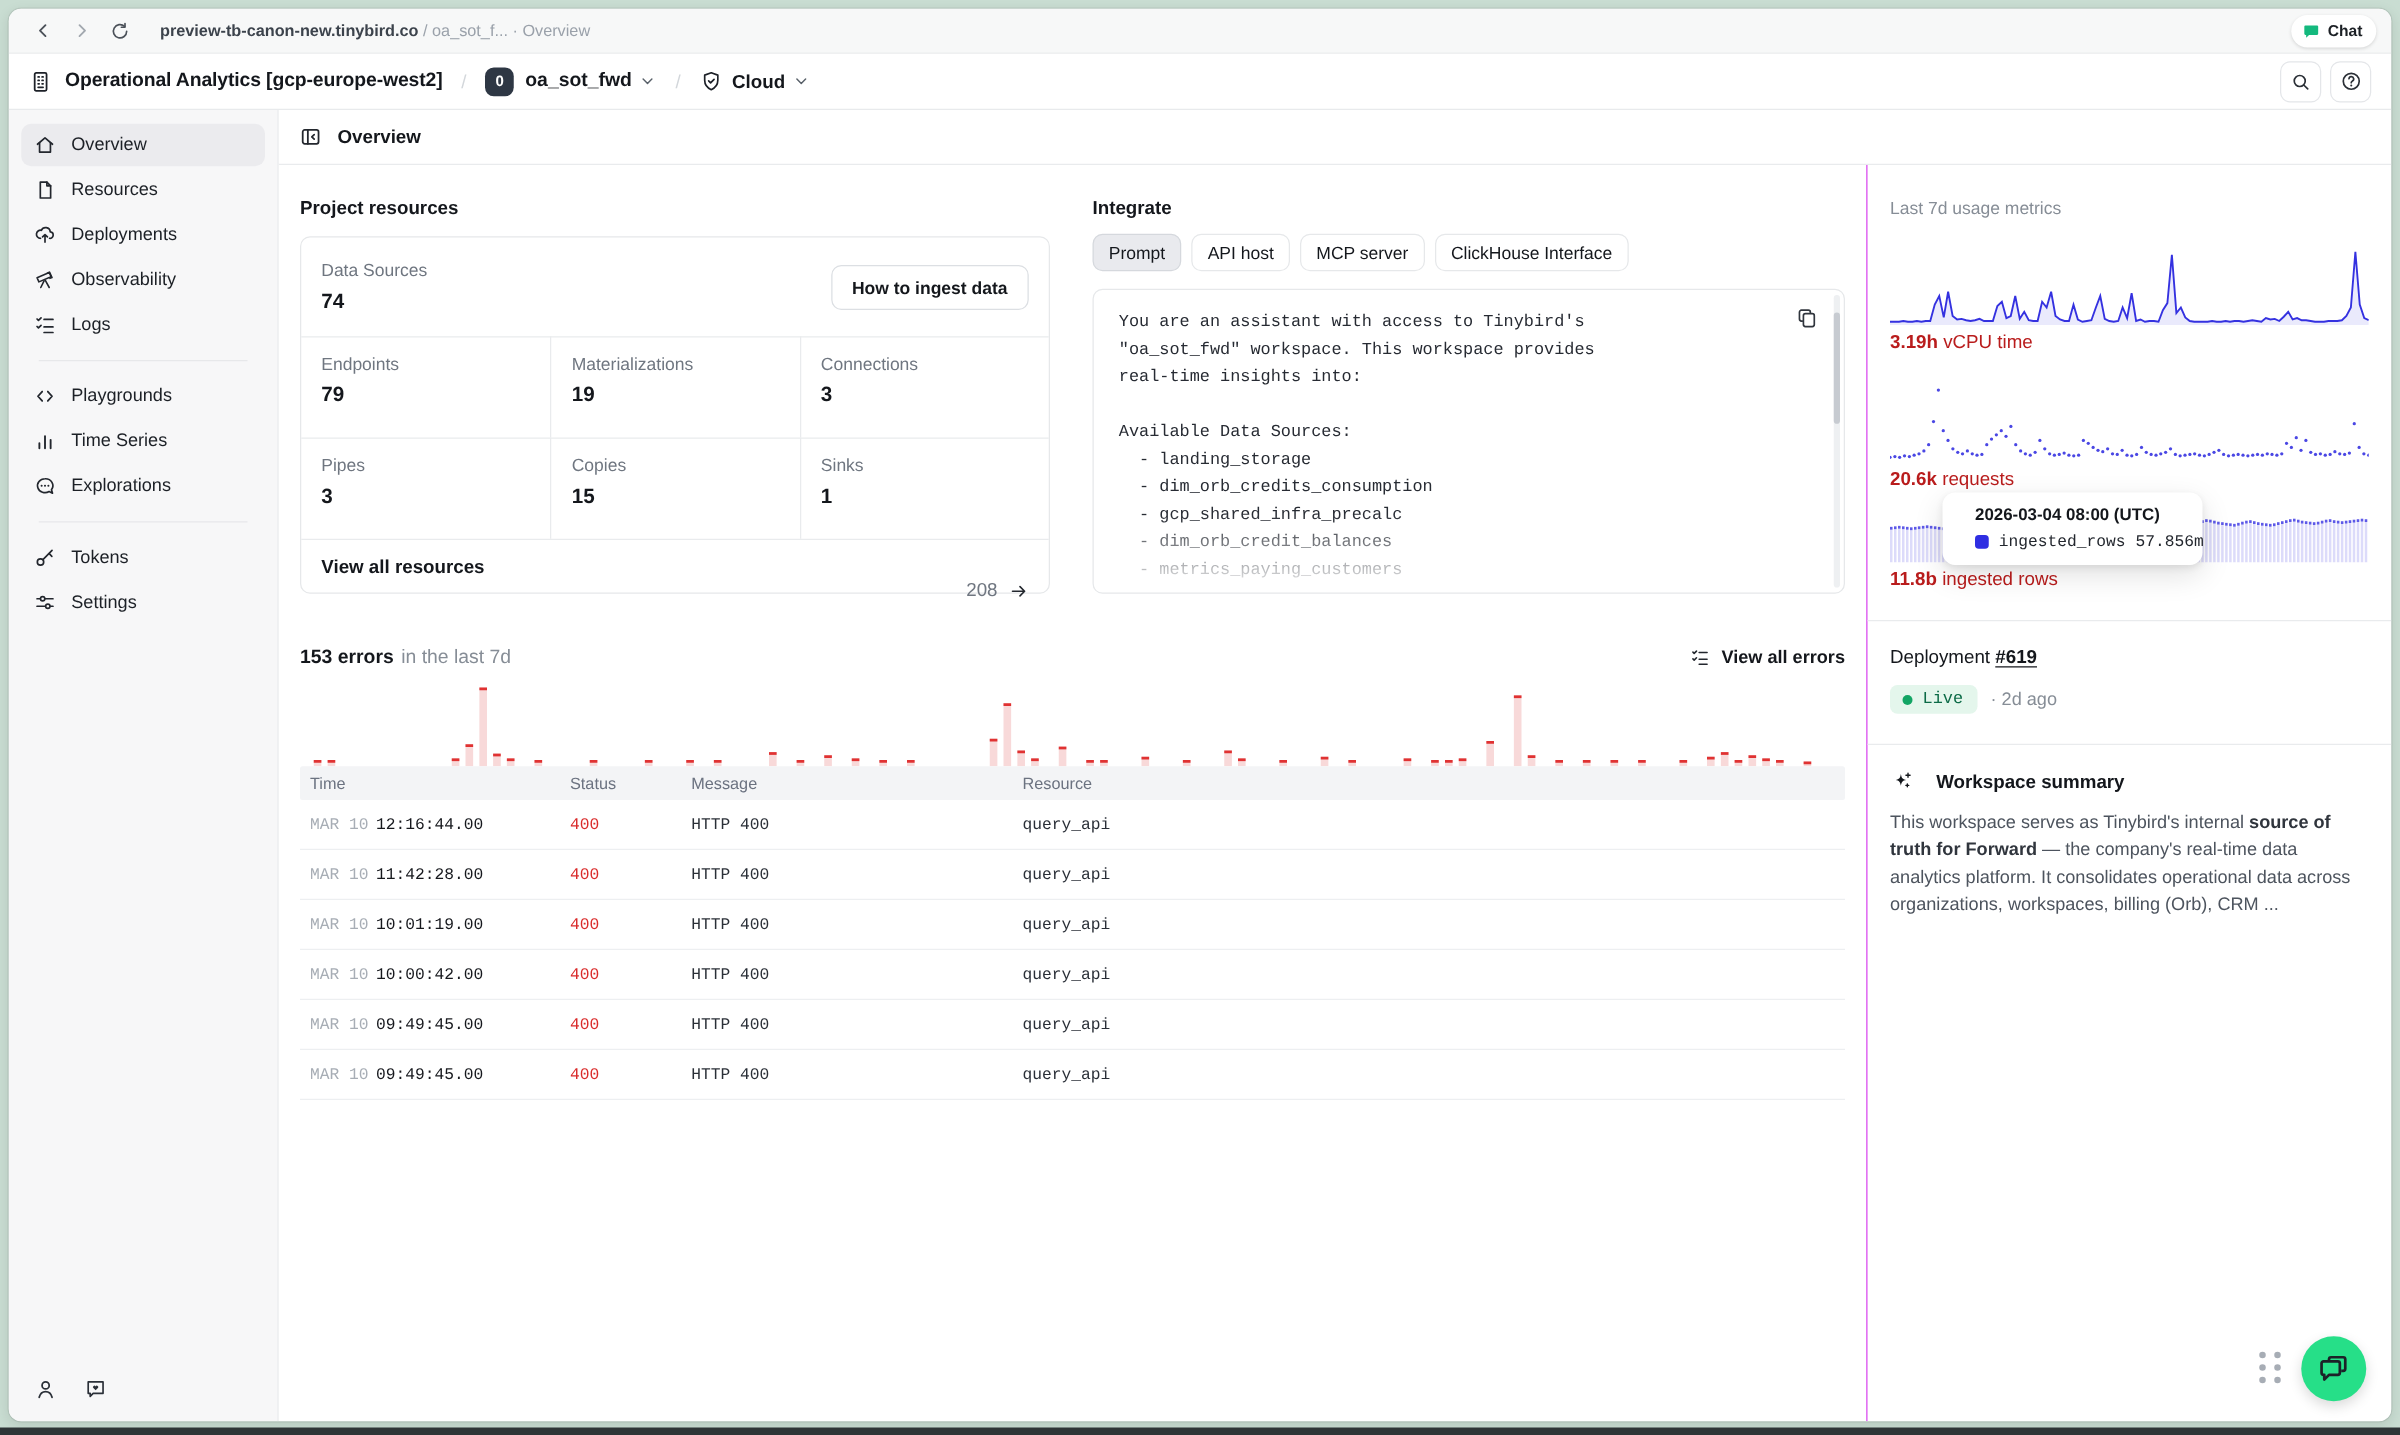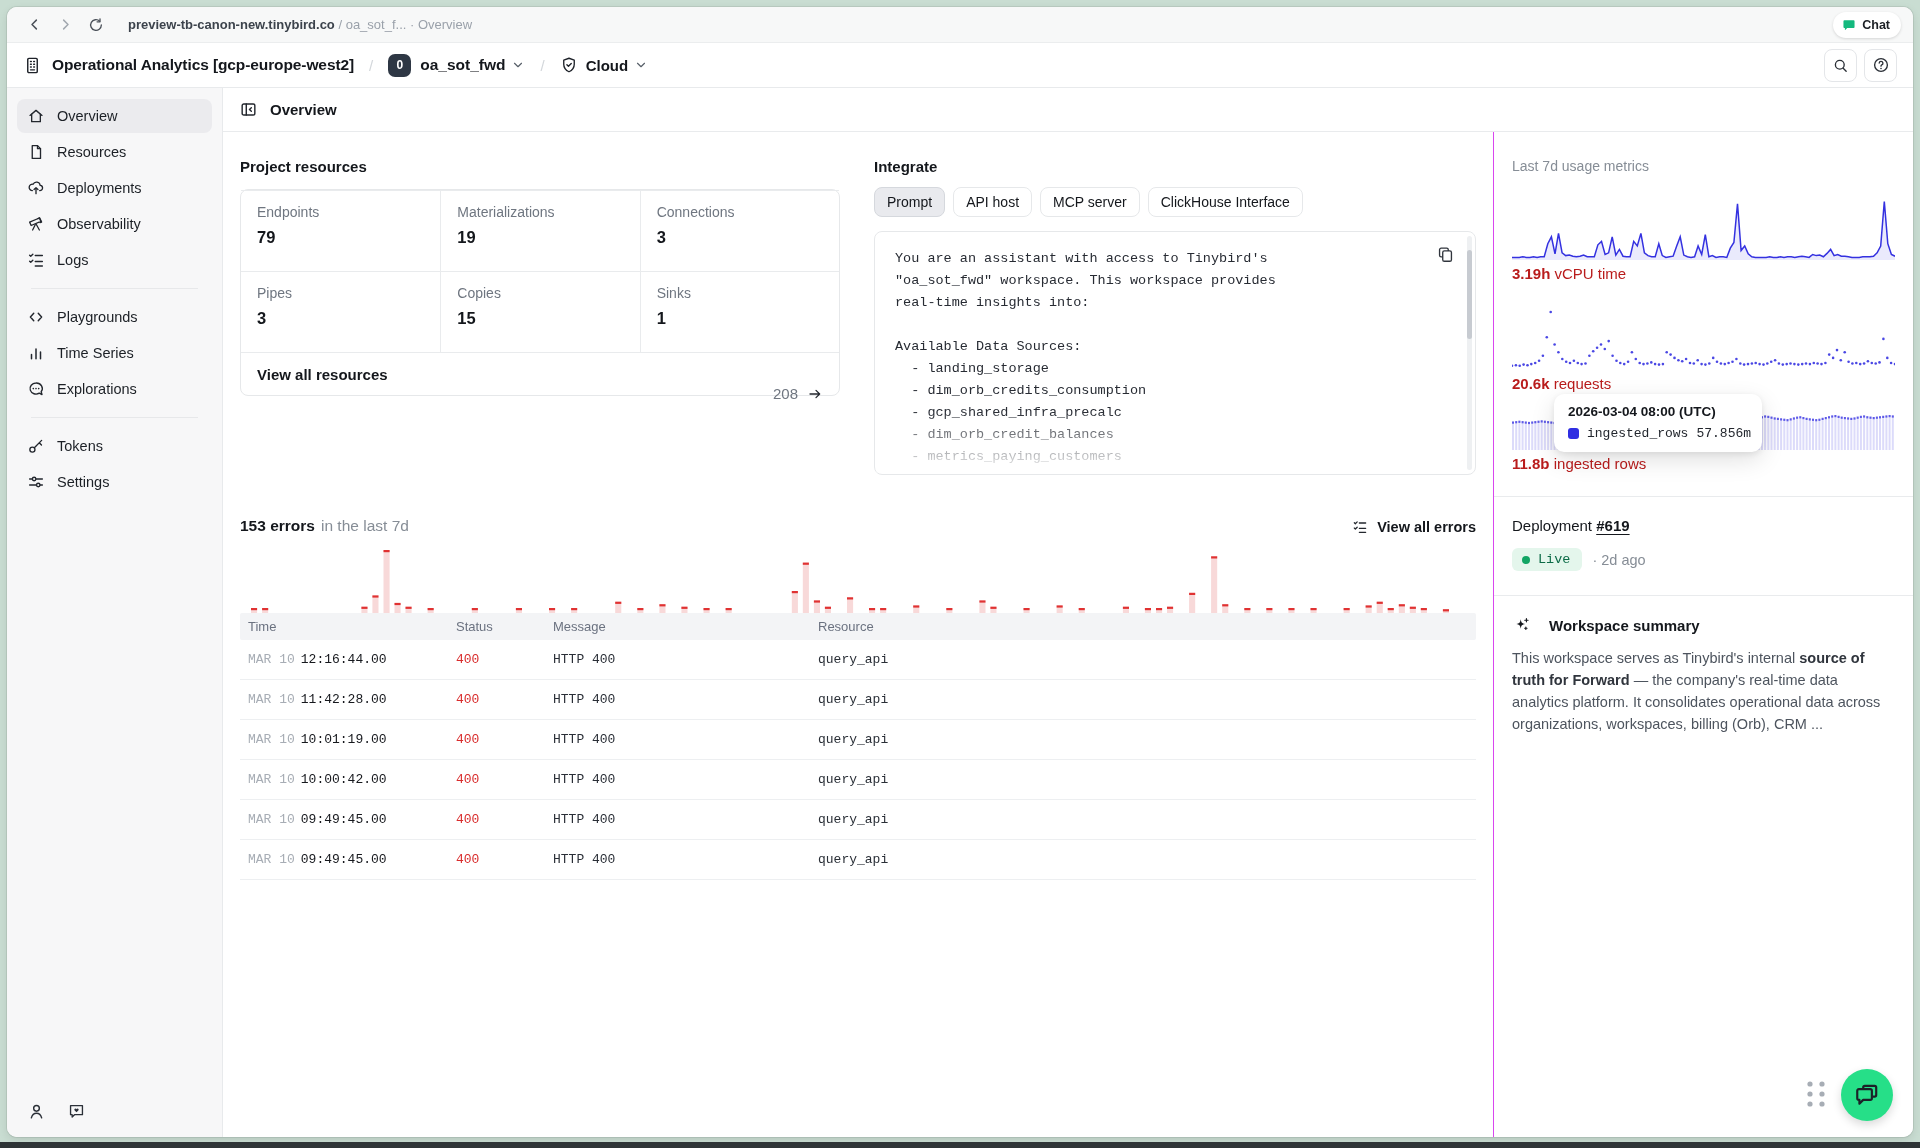--- a/index.html
+++ b/index.html
@@ -74,21 +74,21 @@
   .tab.active { background:#e9eaee; border-color:#d5d8dd; }
   .codeblock { position:relative; margin-top:14px; border:1px solid #e6e8ea; border-radius:8px; height:244px; overflow:hidden; }
   .codeblock pre { font-family:"Liberation Mono","DejaVu Sans Mono",monospace; font-size:13.5px; line-height:22px; color:#272b33; padding:16px 20px; white-space:pre; }
   .code-fade { position:absolute; left:1px; right:10px; bottom:1px; height:62px; background:linear-gradient(to bottom, rgba(255,255,255,0), rgba(255,255,255,.96)); pointer-events:none; }
   .copy-btn { position:absolute; top:13px; right:20px; color:#30353d; cursor:pointer; display:flex; background:#fff; }
   .code-scroll { position:absolute; top:4px; bottom:4px; right:3px; width:5px; border-radius:3px; background:#eef0f2; }
   .code-thumb { position:absolute; top:6%; width:5px; height:38%; border-radius:3px; background:#c7cbd1; }
 
   
   .errors-sec { margin-top:42px; }
-  .errors-head { display:flex; align-items:flex-end; }
+  .errors-head { display:flex; align-items:center; }
   .err-count { font-size:15.5px; font-weight:700; color:#14171c; }
   .err-range { font-size:15.5px; color:#868d96; margin-left:6px; }
   .view-errors { margin-left:auto; display:flex; align-items:center; gap:9px; font-size:14.5px; font-weight:600; color:#14171c; cursor:pointer; }
   .view-errors .ic { color:#23272e; display:flex; }
   .err-chart { height:66px; margin-top:12px; }
   .err-table { margin-top:0; }
   .tr { display:grid; grid-template-columns:208px 97px 265px 1fr; align-items:center; }
   .thead { background:#f3f4f6; height:27px; border-radius:2px; }
   .thead .th { font-size:13px; color:#6b7280; padding-left:8px; }
   .trow { height:40px; border-bottom:1px solid #edeff1; font-family:"Liberation Mono","DejaVu Sans Mono",monospace; font-size:13px; }
@@ -113,21 +113,21 @@
                 font-family:"Liberation Mono","DejaVu Sans Mono",monospace; font-size:13.5px; color:#0c6b47; }
   .live-dot { width:8px; height:8px; border-radius:50%; background:#12a564; }
   .live-age { margin-left:10px; font-size:14.5px; color:#868d96; }
   .ws-sum-head { margin-top:20px; display:flex; align-items:center; gap:18px; }
   .ws-sum-head .ic { color:#14171c; display:flex; }
   .ws-sum-title { font-size:15px; font-weight:700; color:#14171c; }
   .ws-sum-text { margin-top:12px; font-size:14.5px; line-height:22px; color:#4d545e; }
   .ws-sum-text b { color:#30353d; }
 
   .tooltip { position:absolute; top:262px; left:60px; width:208px; background:#fff; border-radius:10px; z-index:4;
-             box-shadow:0 2px 6px rgba(0,0,0,.08), 0 8px 24px rgba(0,0,0,.12); padding:10px 14px 11px; }
+             box-shadow:0 2px 6px rgba(0,0,0,.08), 0 8px 24px rgba(0,0,0,.12); padding:10px 26px 11px; }
   .tt-title { font-size:13.5px; font-weight:700; color:#14171c; white-space:nowrap; }
   .tt-row { margin-top:7px; display:flex; align-items:center; gap:8px; font-family:"Liberation Mono","DejaVu Sans Mono",monospace; font-size:13px; color:#23272e; }
   .tt-sq { width:11px; height:11px; border-radius:3px; background:#2f2ee2; flex:none; }
   .tt-val { margin-left:auto; }
 
   
   .drag-handle { position:absolute; right:84px; bottom:26px; z-index:6; cursor:grab; display:flex; }
   .fab { position:absolute; right:20px; bottom:16px; width:52px; height:52px; border-radius:50%; background:#26df88; z-index:6;
          display:flex; align-items:center; justify-content:center; color:#1c2128; box-shadow:0 4px 10px rgba(0,0,0,.15); cursor:pointer; }
 </style>
@@ -333,20 +333,27 @@
         <span class="main-title">Overview</span>
       </div>
 
       <div class="content-row">
         <div class="center">
           <div class="top-cols">
 
             <div class="col-left">
               <div class="sec-title">Project resources</div>
               <div class="pr-card">
+                <div class="pr-top">
+                  <div>
+                    <div class="stat-label">Data Sources</div>
+                    <div class="stat-value">74</div>
+                  </div>
+                  <button class="ingest-btn">How to ingest data</button>
+                </div>
                 <div class="pr-grid">
                   <div class="pr-cell">
                       <div class="stat-label">Endpoints</div>
                       <div class="stat-value">79</div>
                     </div>
                   <div class="pr-cell bl">
                       <div class="stat-label">Materializations</div>
                       <div class="stat-value">19</div>
                     </div>
                   <div class="pr-cell bl">

